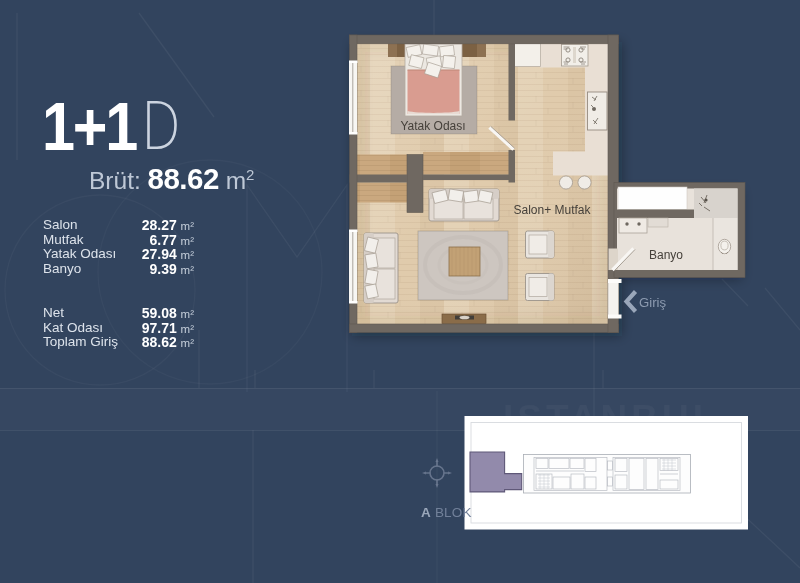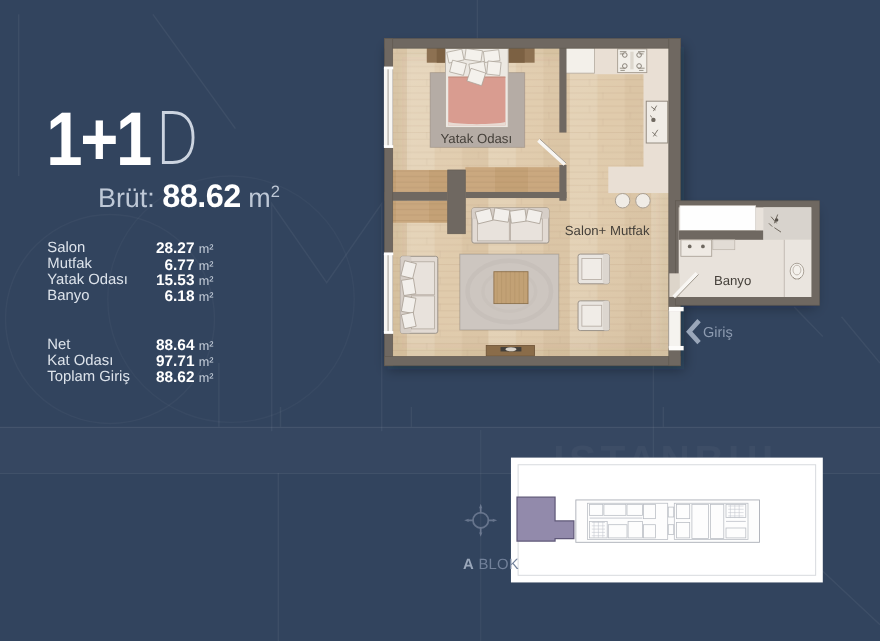--- a/index.html
+++ b/index.html
@@ -341,31 +341,31 @@
     <span class="vl"><b>28.27</b> <span>m²</span></span>
   </div>
 
 <div class="row" style="top:231.7px">
     <span class="nm">Mutfak</span>
     <span class="vl"><b>6.77</b> <span>m²</span></span>
   </div>
 
 <div class="row" style="top:246.4px">
     <span class="nm">Yatak Odası</span>
-    <span class="vl"><b>15.53</b> <span>m²</span></span>
+    <span class="vl"><b>27.94</b> <span>m²</span></span>
   </div>
 
 <div class="row" style="top:261.1px">
     <span class="nm">Banyo</span>
-    <span class="vl"><b>6.18</b> <span>m²</span></span>
+    <span class="vl"><b>9.39</b> <span>m²</span></span>
   </div>
 
 <div class="row" style="top:305px">
     <span class="nm">Net</span>
-    <span class="vl"><b>88.64</b> <span>m²</span></span>
+    <span class="vl"><b>59.08</b> <span>m²</span></span>
   </div>
 
 <div class="row" style="top:319.7px">
     <span class="nm">Kat Odası</span>
     <span class="vl"><b>97.71</b> <span>m²</span></span>
   </div>
 
 <div class="row" style="top:334.4px">
     <span class="nm">Toplam Giriş</span>
     <span class="vl"><b>88.62</b> <span>m²</span></span>

